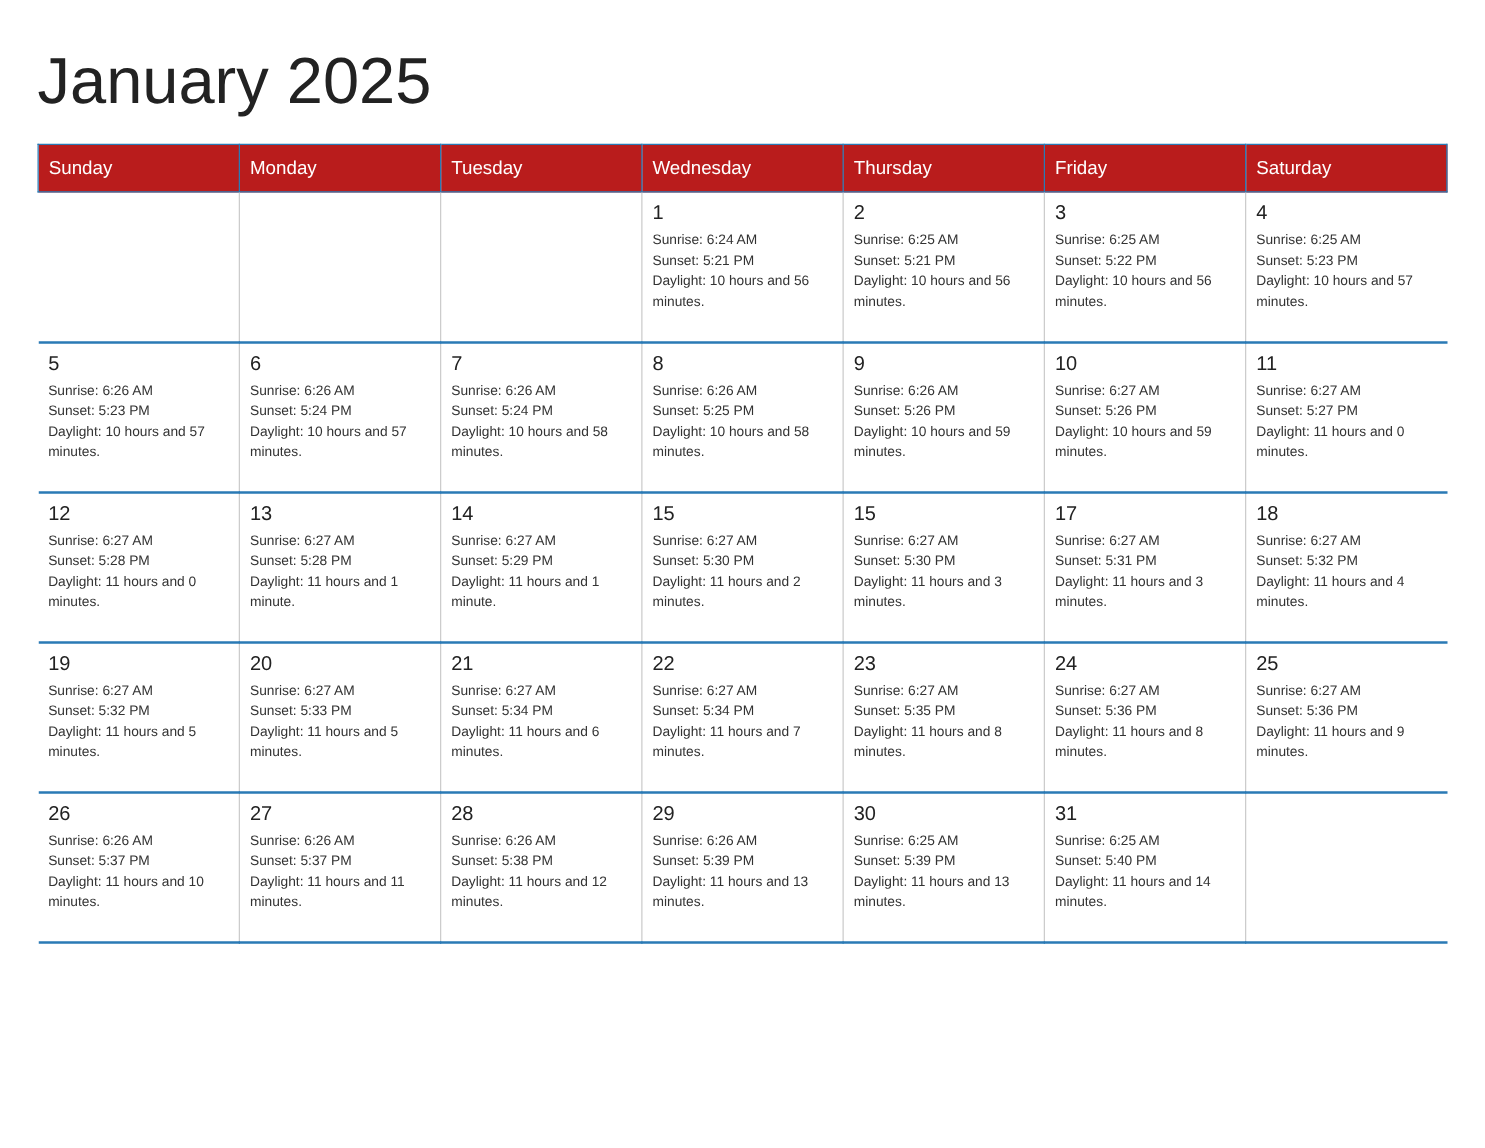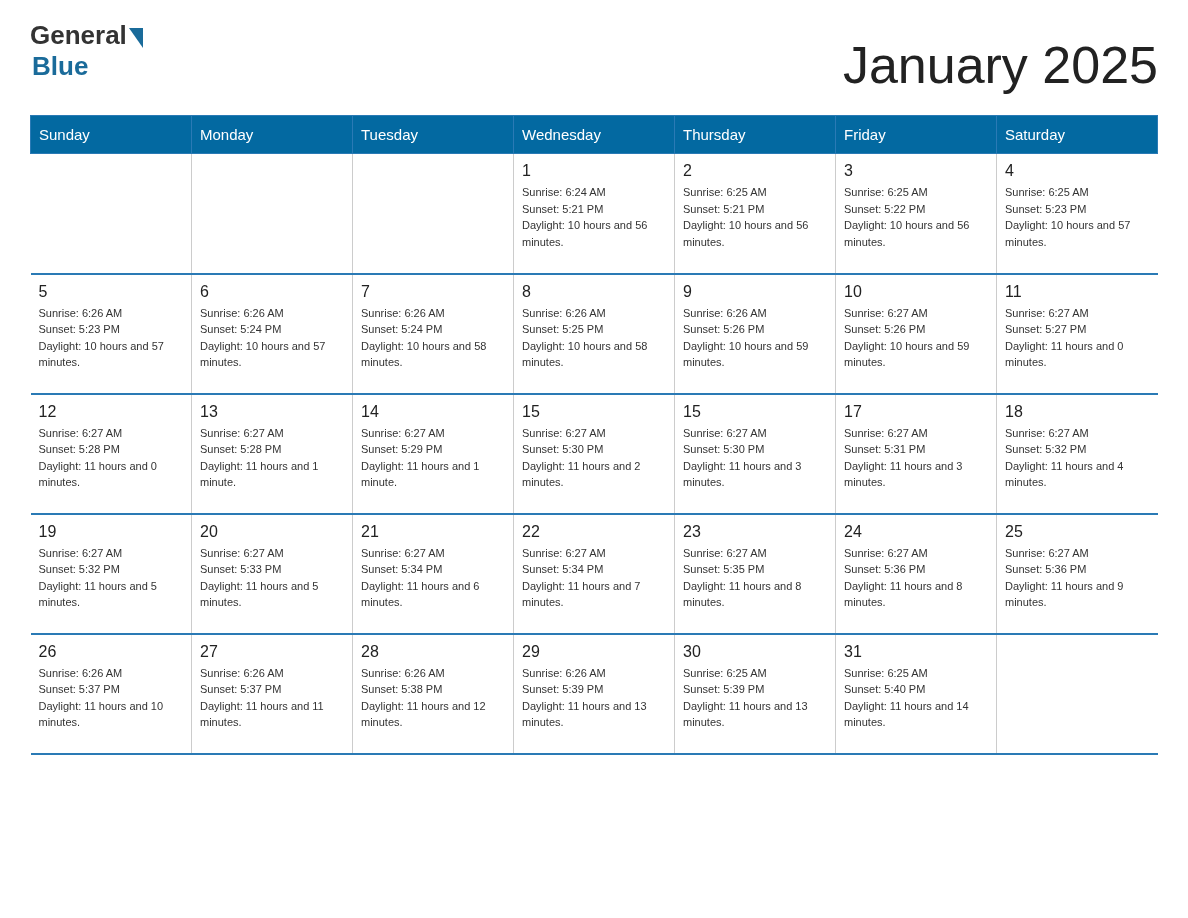--- a/index.html
+++ b/index.html
@@ -56,21 +56,21 @@
     .title-section h2 {
       font-size: 22px;
       font-weight: normal;
       color: #444;
     }
     table {
       width: 100%;
       border-collapse: collapse;
     }
     thead tr {
-      background-color: #0369a1;
+      background-color: #b91c1c;
     }
     thead th {
       color: #fff;
       font-size: 15px;
       font-weight: normal;
       padding: 10px 8px;
       text-align: left;
       border: 1px solid #2a7ab5;
     }
     tbody tr {
@@ -98,27 +98,20 @@
     .day-info {
       font-size: 11px;
       color: #333;
       line-height: 1.5;
     }
   </style>
 </head>
 <body>
 
 <div class="header">
-  <div class="logo">
-    <div class="logo-top">
-      <span class="logo-general">General</span>
-      <div class="logo-arrow"></div>
-    </div>
-    <span class="logo-blue">Blue</span>
-  </div>
   <div class="title-section">
     <h1>January 2025</h1>
   </div>
 </div>
 
 <table>
   <thead>
     <tr>
     <th>Sunday</th>
         <th>Monday</th>

